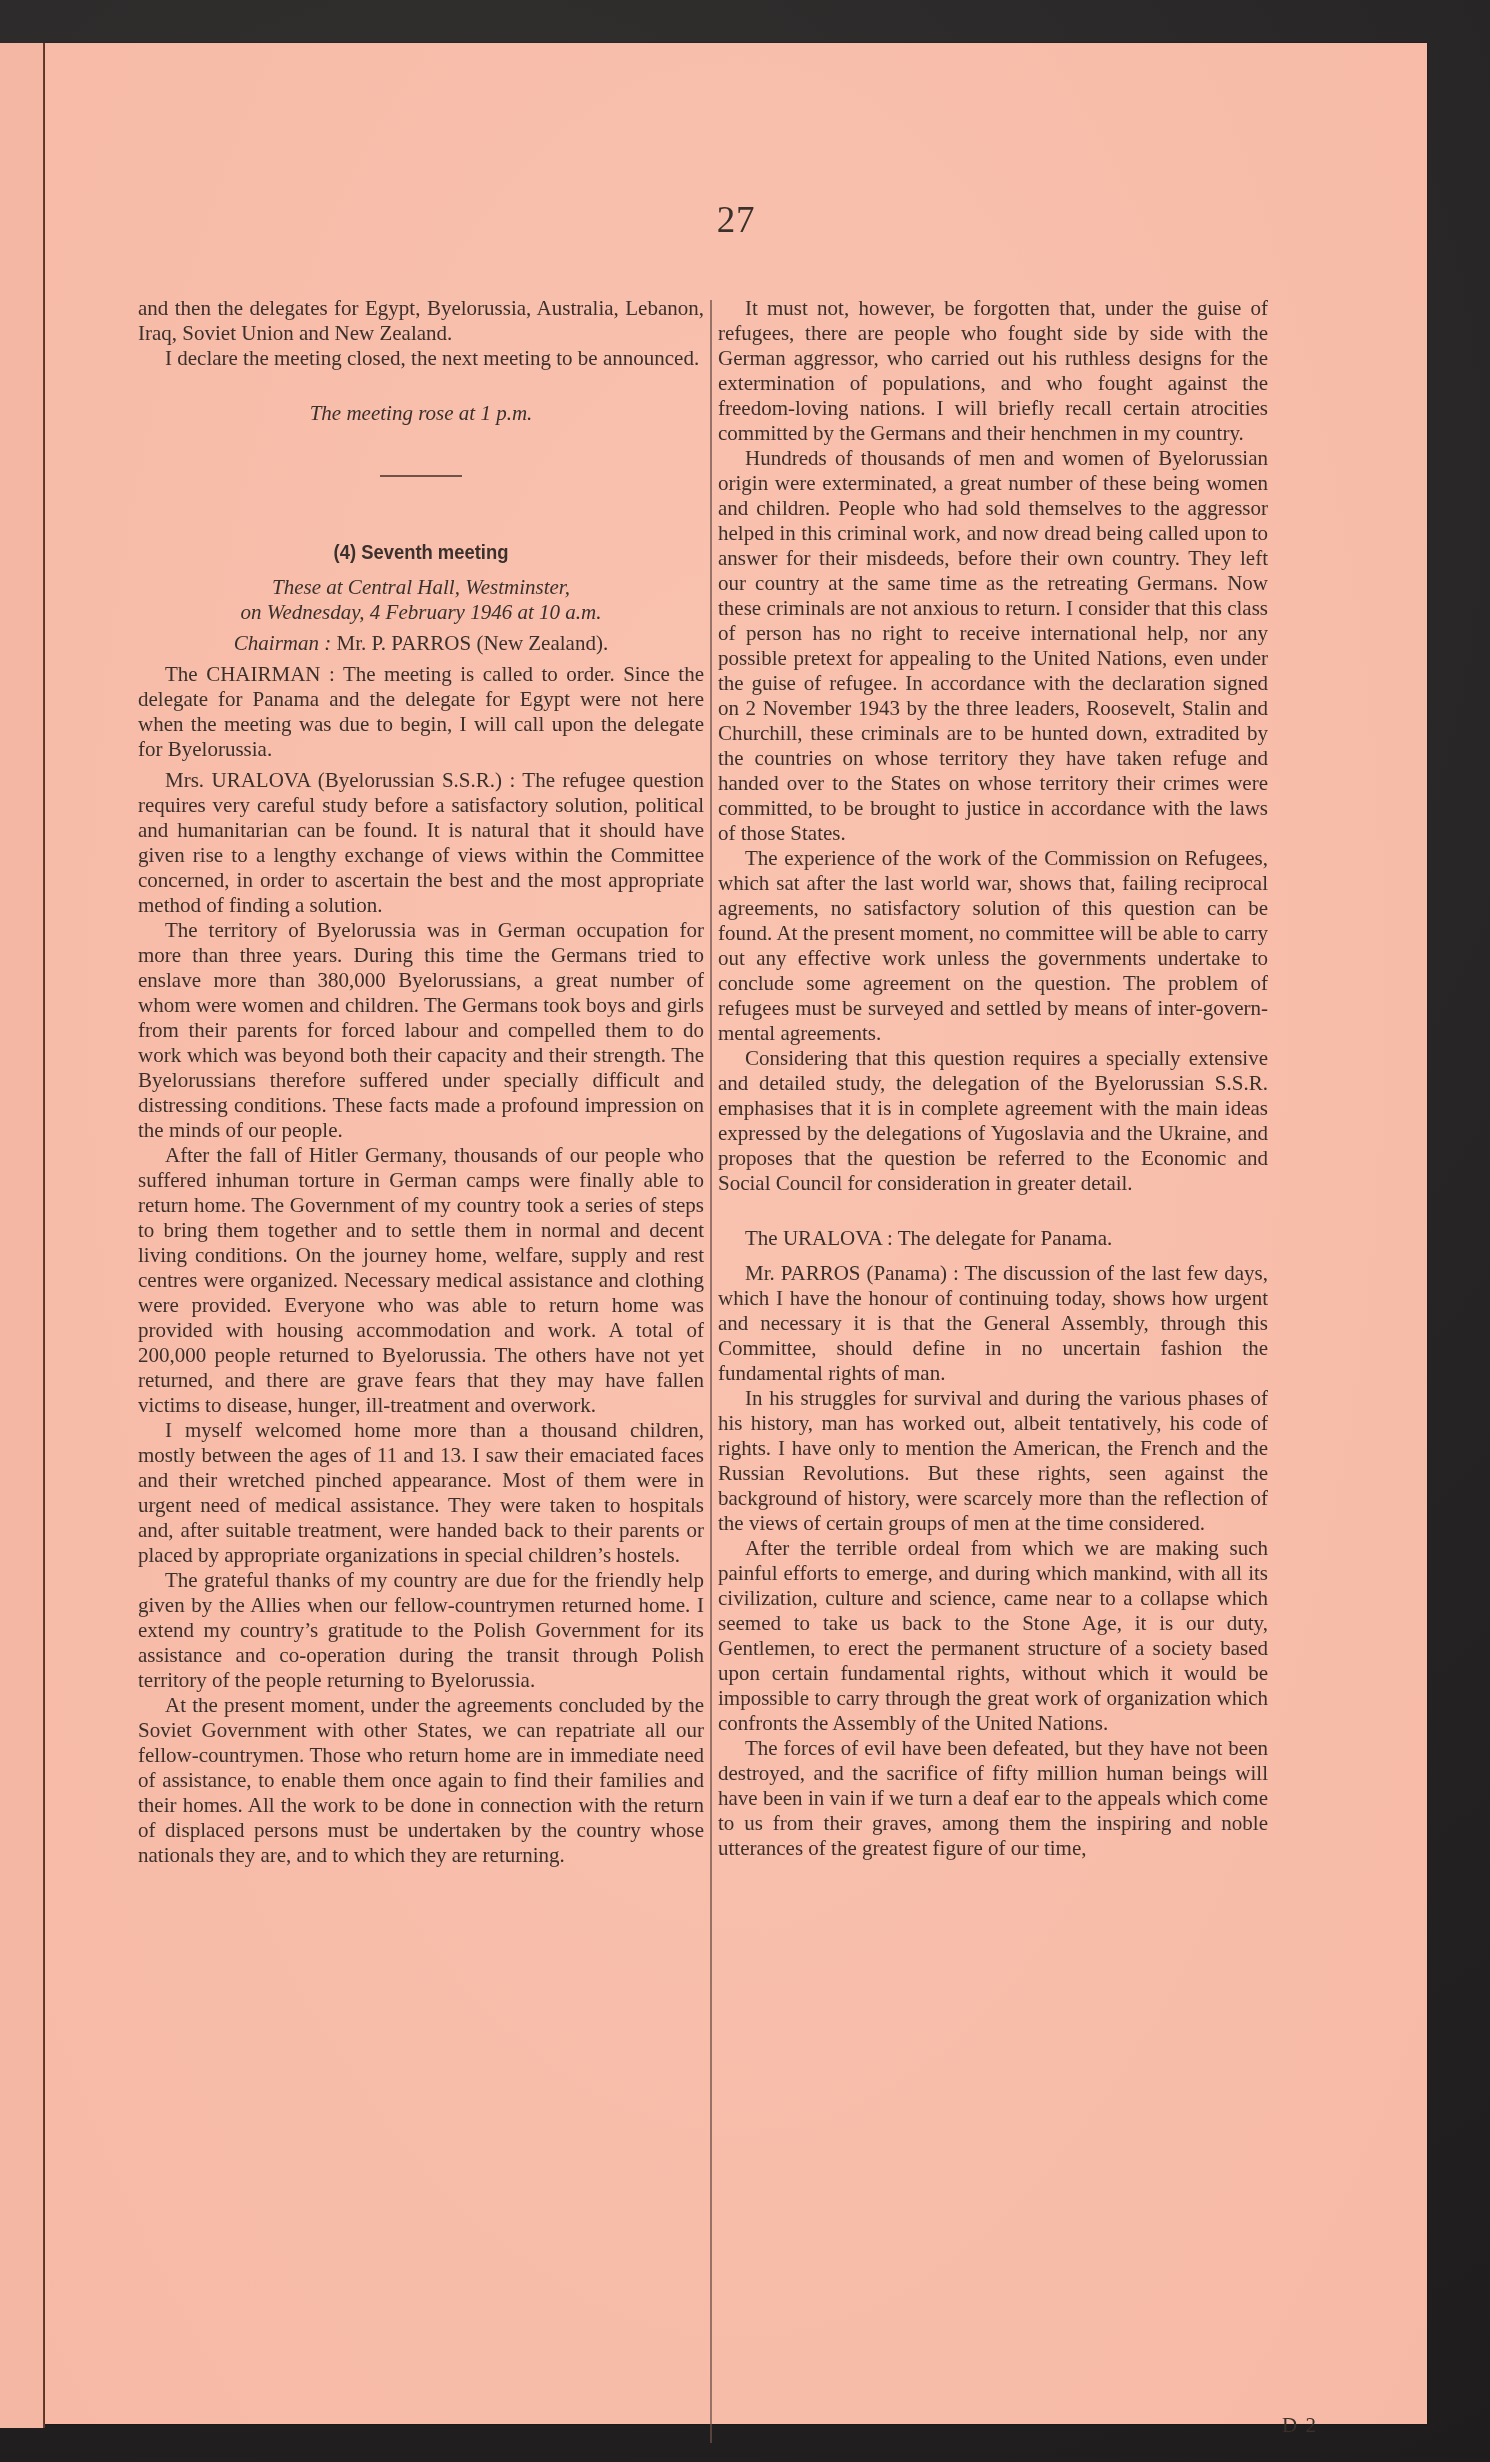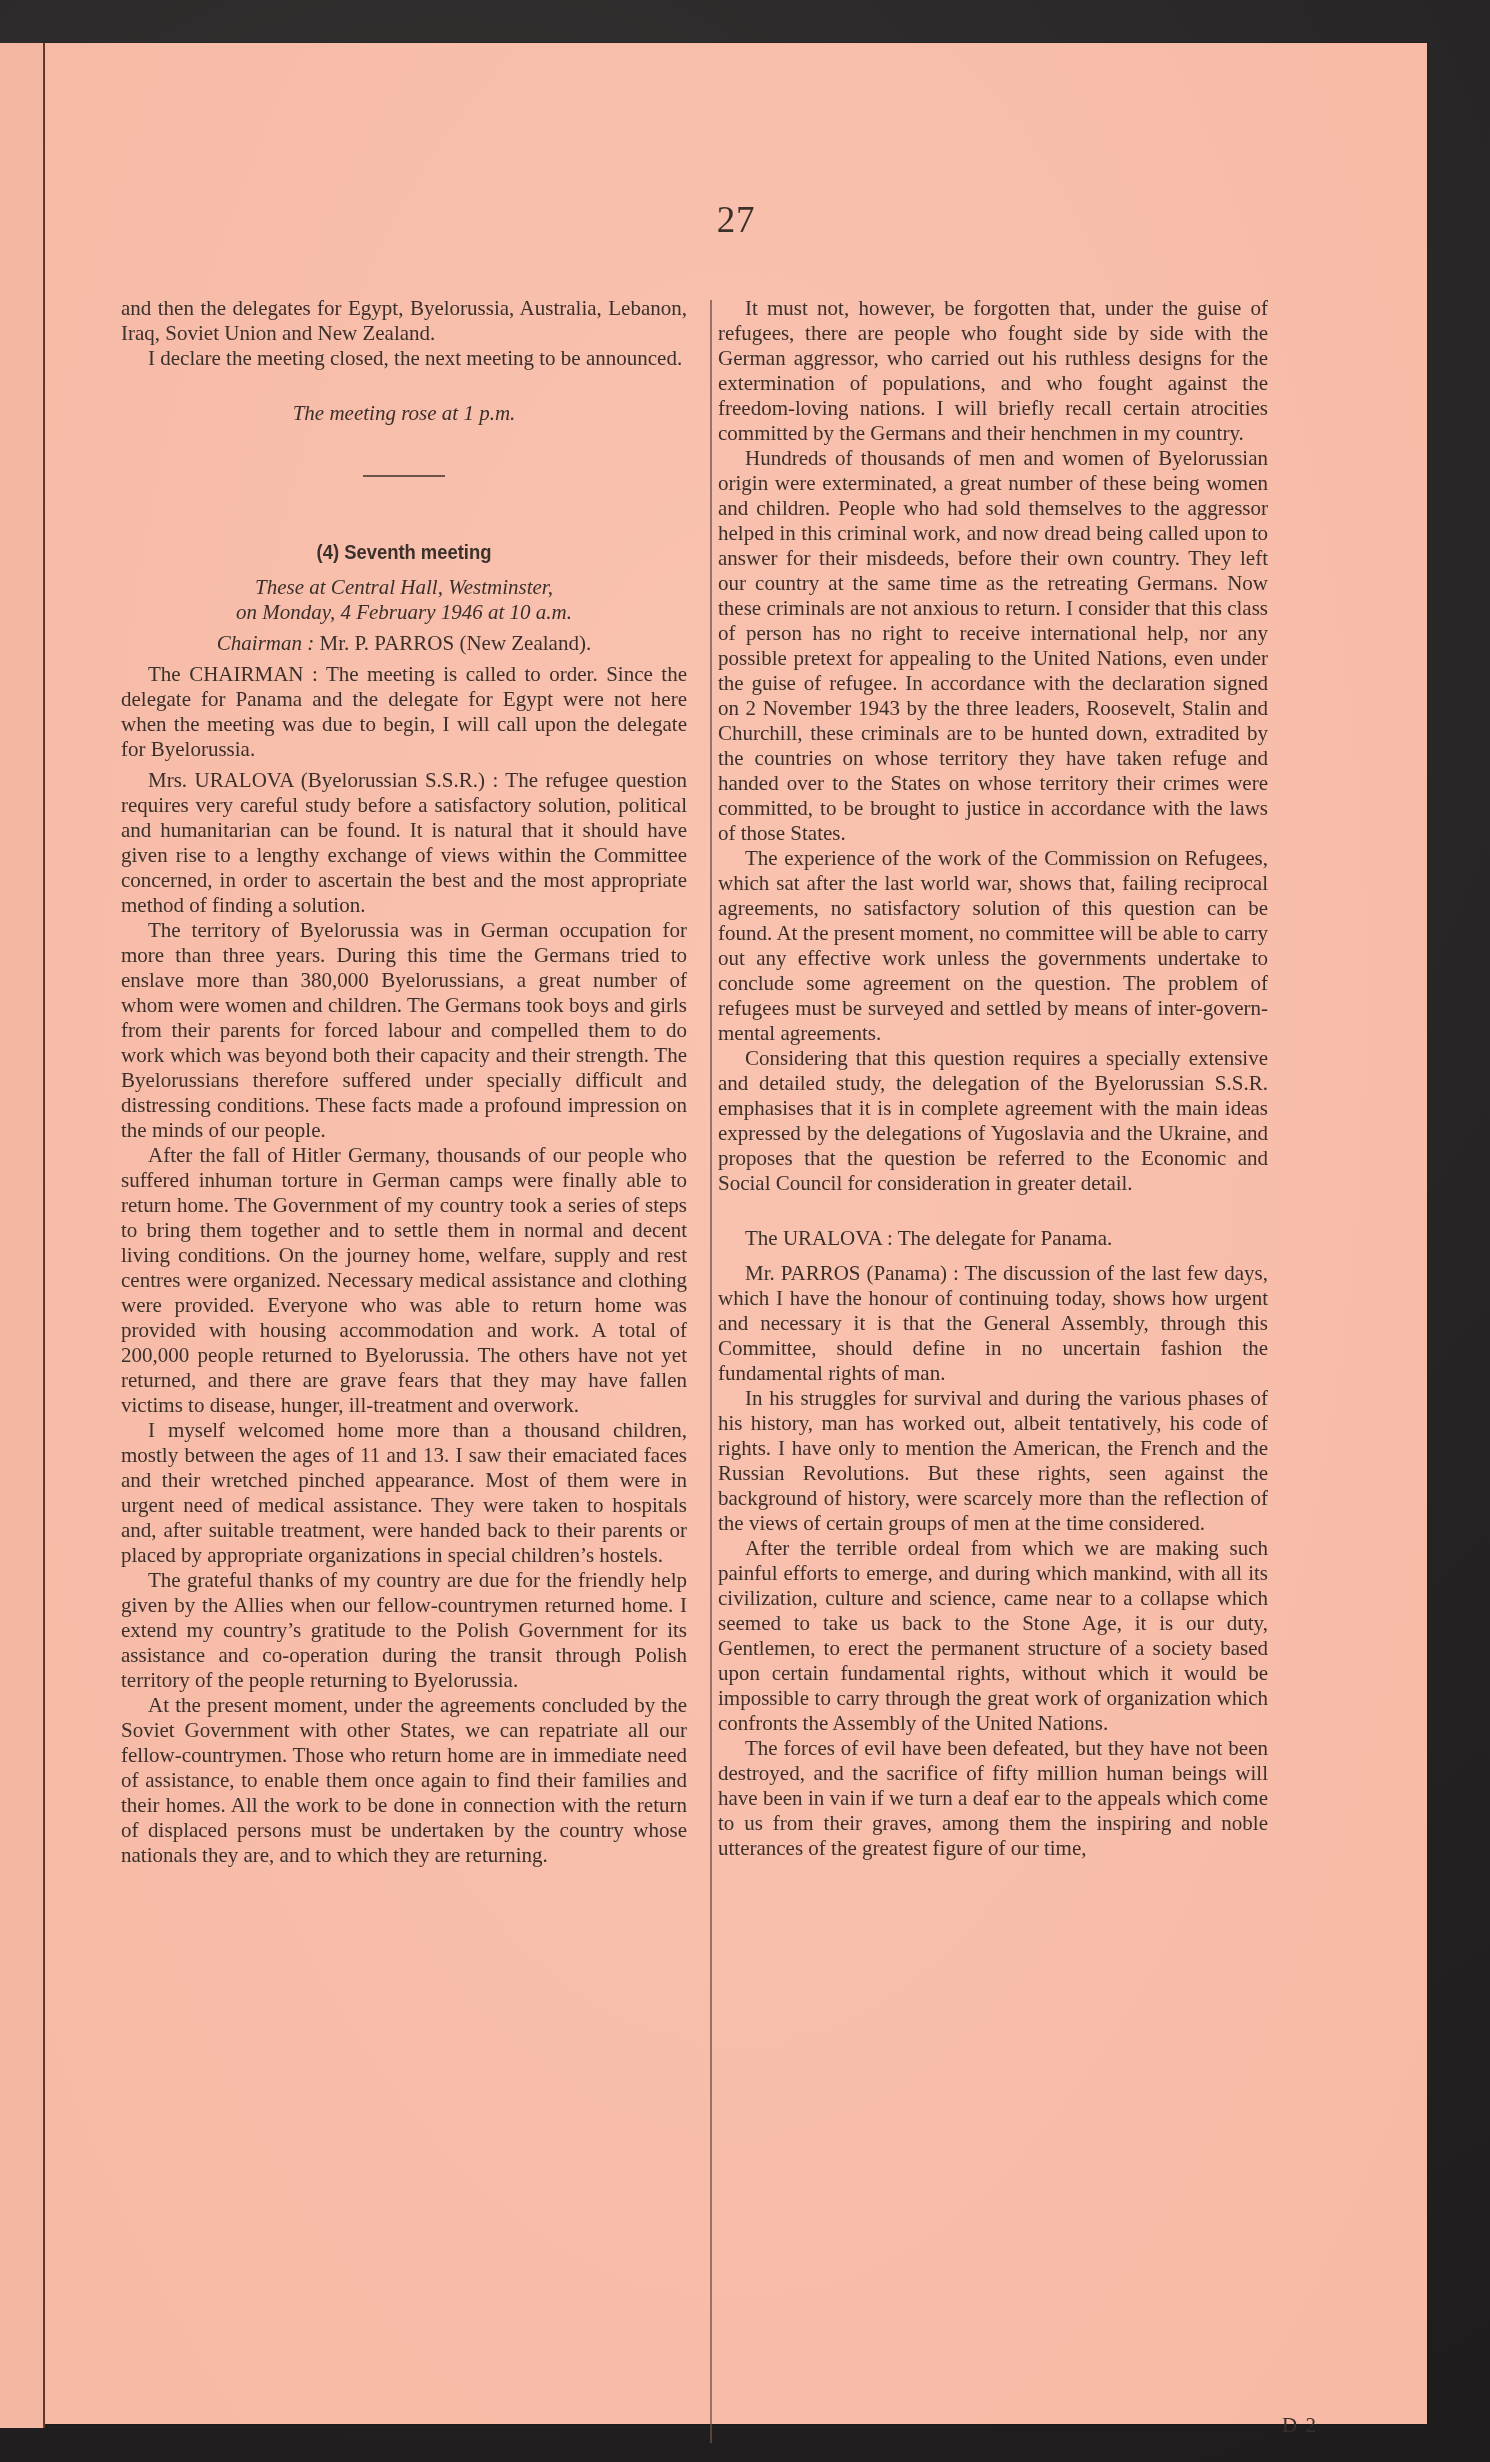--- a/index.html
+++ b/index.html
@@ -23,21 +23,21 @@
   }
   .page-number {
     position: absolute; top: 155px; left: 0; width: 100%; text-align: center;
     font-size: 37px; letter-spacing: 0.7px;
   }
   .col {
     position: absolute; top: 253px;
     font-size: 21px; line-height: 25px; text-align: justify;
     hyphens: manual;
   }
-  .col-left { left: 76px; width: 566px; }
+  .col-left { left: 93px; width: 566px; }
   .col-right { left: 673px; width: 550px; }
   .divider {
     position: absolute; left: 665px; top: 257px; width: 1.5px; height: 2143px;
     background: #6e5348; opacity: 0.7;
   }
   p { margin: 0; text-indent: 27px; }
   p.noindent { text-indent: 0; }
   .italic { font-style: italic; }
   .rose { margin-top: 30px; text-align: center; text-indent: 0; }
   .rule {
@@ -65,21 +65,21 @@
 <div class="page">
   <div class="page-number">27</div>
 
   <div class="col col-left">
     <p class="noindent">and then the delegates for Egypt, Byelorussia, Australia, Lebanon, Iraq, Soviet Union and New Zealand.</p>
     <p>I declare the meeting closed, the next meeting to be announced.</p>
     <p class="rose italic">The meeting rose at 1 p.m.</p>
     <div class="rule"></div>
     <div class="heading">(4) Seventh meeting</div>
     <div class="held">These at Central Hall, Westminster,</div>
-    <div class="held" style="margin-top:-6px">on Monday, 4 February 1946 at 10 a.m.</div>
+    <div class="held" style="margin-top:-6px">on Wednesday, 4 February 1946 at 10 a.m.</div>
     <div class="chair-line">
       <span class="italic">Chairman :</span>
       <span>Mr. P. PARROS (New Zealand).</span>
     </div>
     <p>The CHAIRMAN : The meeting is called to order. Since the delegate for Panama and the delegate for Egypt were not here when the meeting was due to begin, I will call upon the delegate for Byelorussia.</p>
     <p class="speaker-gap">Mrs. URALOVA (Byelorussian S.S.R.) : The refugee question requires very careful study before a satisfactory solution, political and humanitarian can be found. It is natural that it should have given rise to a lengthy exchange of views within the Committee concerned, in order to ascertain the best and the most appropriate method of finding a solution.</p>
     <p>The territory of Byelorussia was in German occupation for more than three years. During this time the Germans tried to enslave more than 380,000 Byelorussians, a great number of whom were women and children. The Germans took boys and girls from their parents for forced labour and compelled them to do work which was beyond both their capacity and their strength. The Byelo­russians therefore suffered under specially difficult and distressing conditions. These facts made a profound impression on the minds of our people.</p>
     <p>After the fall of Hitler Germany, thousands of our people who suffered inhuman torture in German camps were finally able to return home. The Government of my country took a series of steps to bring them together and to settle them in normal and decent living conditions. On the journey home, welfare, supply and rest centres were organized. Necessary medical assistance and clothing were provided. Everyone who was able to return home was provided with housing accommodation and work. A total of 200,000 people returned to Byelorussia. The others have not yet returned, and there are grave fears that they may have fallen victims to disease, hunger, ill-treatment and overwork.</p>
     <p>I myself welcomed home more than a thousand children, mostly between the ages of 11 and 13. I saw their emaciated faces and their wretched pinched appearance. Most of them were in urgent need of medical assistance. They were taken to hospitals and, after suitable treatment, were handed back to their parents or placed by appropriate organizations in special children’s hostels.</p>
     <p>The grateful thanks of my country are due for the friendly help given by the Allies when our fellow-countrymen returned home. I extend my country’s gratitude to the Polish Government for its assistance and co-operation during the transit through Polish territory of the people returning to Byelorussia.</p>

